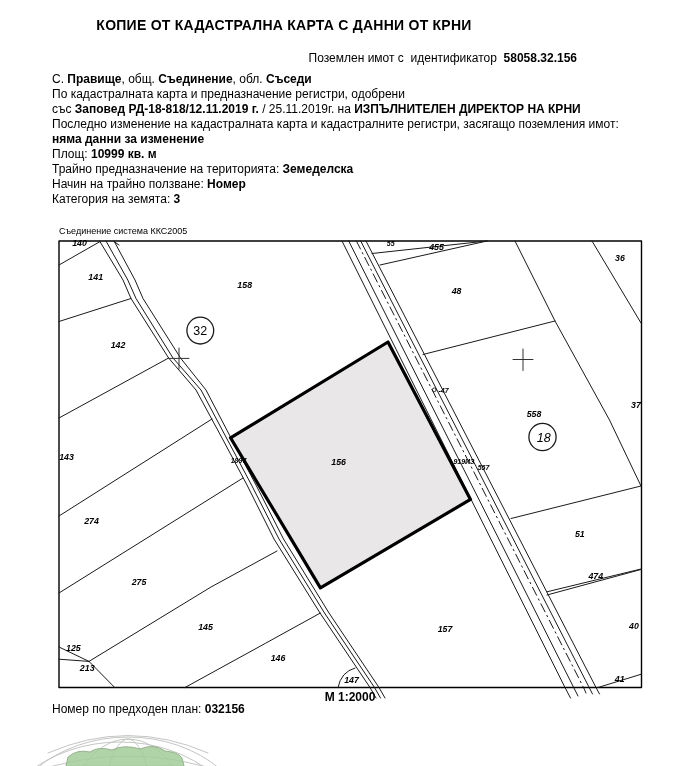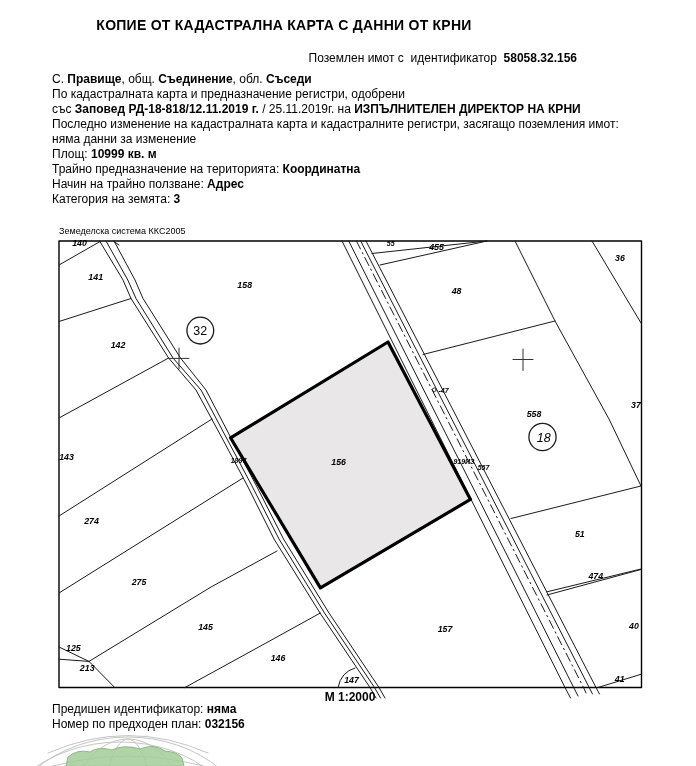--- a/index.html
+++ b/index.html
@@ -12,28 +12,28 @@
 
 <div class="abs" style="left:0;top:17px;width:568px;text-align:center;font-size:14px;font-weight:bold;letter-spacing:0.25px">КОПИЕ ОТ КАДАСТРАЛНА КАРТА С ДАННИ ОТ КРНИ</div>
 
 <div class="abs" style="left:0;top:51px;width:577px;text-align:right;font-size:12px">Поземлен имот с&nbsp; идентификатор&nbsp; <b>58058.32.156</b></div>
 
 <div class="abs t12" style="left:52px;top:71.5px">
 <div>С. <b>Правище</b>, общ. <b>Съединение</b>, обл. <b>Съседи</b></div>
 <div>По кадастралната карта и предназначение регистри, одобрени</div>
 <div>със <b>Заповед РД-18-818/12.11.2019 г.</b> / 25.11.2019г. на <b>ИЗПЪЛНИТЕЛЕН ДИРЕКТОР НА КРНИ</b></div>
 <div>Последно изменение на кадастралната карта и кадастралните регистри, засягащо поземления имот:</div>
-<div style="font-weight:normal">няма данни за изменение</div>
+<div style="font-weight:bold">няма данни за изменение</div>
 <div>Площ: <b>10999 кв. м</b></div>
-<div>Трайно предназначение на територията: <b>Координатна</b></div>
-<div>Начин на трайно ползване: <b>Адрес</b></div>
+<div>Трайно предназначение на територията: <b>Земеделска</b></div>
+<div>Начин на трайно ползване: <b>Номер</b></div>
 <div>Категория на земята: <b>3</b></div>
 </div>
 
-<div class="abs" style="left:59px;top:226px;font-size:9px">Земеделска система ККС2005</div>
+<div class="abs" style="left:59px;top:226px;font-size:9px">Съединение система ККС2005</div>
 
 <svg class="abs" style="left:0;top:225px" width="696" height="541" viewBox="0 225 696 541" fill="none" stroke-linecap="round" stroke-linejoin="round">
 
 <g stroke="#c3c6c3" stroke-width="1" fill="none">
 <ellipse cx="128" cy="845" rx="130" ry="108"></ellipse>
 <ellipse cx="120" cy="851" rx="132" ry="109"></ellipse>
 <ellipse cx="128" cy="843" rx="66" ry="104"></ellipse>
 <ellipse cx="128" cy="843" rx="28" ry="104"></ellipse>
 <path d="M14,800 Q128,760 242,800"></path>
 <path d="M24,775 Q128,737 232,775"></path>
@@ -174,15 +174,14 @@
 
 <text x="443.5" y="392.7" font-size="7px">-47</text>
 
 <text x="390.7" y="245.5" font-size="7px">55</text>
 </g>
 </svg>
 
 <div class="abs" style="left:2px;top:689.5px;width:696px;text-align:center;font-size:12px;font-weight:bold">М 1:2000</div>
 
 <div class="abs t12" style="left:52px;top:701.5px">
-<div>Предишен идентификатор: <b>няма</b></div>
 <div>Номер по предходен план: <b>032156</b></div>
 </div>
 
 </body></html>

